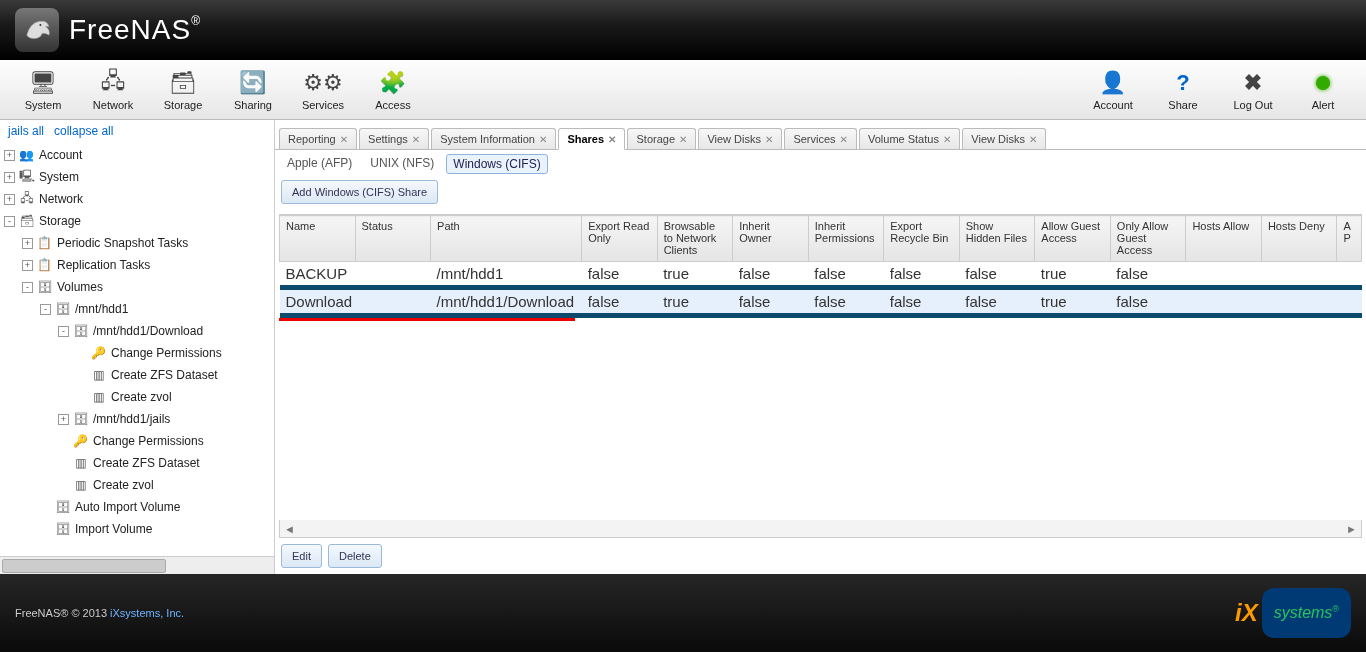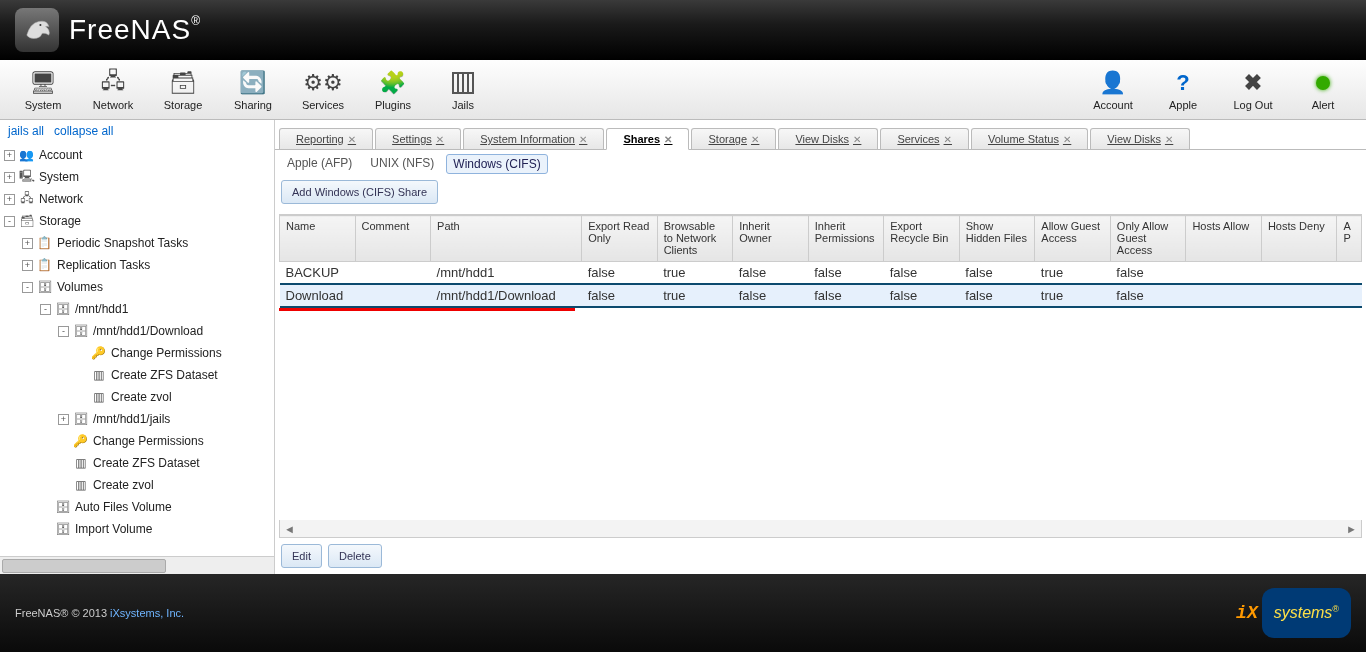--- a/index.html
+++ b/index.html
@@ -28,45 +28,45 @@
   .exp { width: 11px; height: 11px; border: 1px solid #999; background: #fff; display: flex; align-items: center; justify-content: center; font-size: 9px; line-height: 1; margin-right: 4px; color:#555; }
   .exp.blank { border:none; background:none; }
   .tree-icon { width:16px; height:14px; margin-right:4px; display:flex; align-items:center; justify-content:center; font-size:12px; color:#555;}
   .tree-label { font-size: 12px; color:#222; }
   .ind-1{padding-left:0}.ind-2{padding-left:18px}.ind-3{padding-left:36px}.ind-4{padding-left:54px}.ind-5{padding-left:72px}
   .sidebar-scroll { height: 18px; background: #eee; border-top: 1px solid #ccc; display:flex; }
   .sb-thumb{ width:60%; height:14px; margin:2px 0 0 2px; background:#ccc; border:1px solid #aaa; border-radius:2px;}
   
   .main { flex: 1; display: flex; flex-direction: column; padding: 0; }
   .tabs-row { display: flex; align-items: flex-end; height: 26px; border-bottom: 1px solid #bbb; padding: 0 4px; gap:2px; margin-top:4px;}
-  .tab { display: flex; align-items: center; gap: 4px; padding: 4px 16px; border: 1px solid #bbb; border-bottom: none; background: linear-gradient(to bottom,#f7f7f7,#e7e7e7); border-radius: 3px 3px 0 0; font-size: 11px; color: #444; cursor:pointer;text-decoration:underline; }
+  .tab { display: flex; align-items: center; gap: 4px; padding: 4px 8px; border: 1px solid #bbb; border-bottom: none; background: linear-gradient(to bottom,#f7f7f7,#e7e7e7); border-radius: 3px 3px 0 0; font-size: 11px; color: #444; cursor:pointer; }
   .tab .x { font-size: 10px; color: #888; cursor:pointer;}
   .tab.active { background: #fff; border-bottom:1px solid #fff; position:relative; top:1px; color:#000; font-weight:600;}
   
   .subtabs { padding: 4px 6px 0 6px; display:flex; gap:6px; font-size: 12px; }
   .subtab { padding:2px 6px; color:#555; cursor:pointer; }
   .subtab.active { border:1px solid #8fb3dd; background:#eaf2fb; border-radius:3px; color:#225; }
   
   .action-bar { padding:6px; }
   .btn { display:inline-block; padding:5px 10px; border:1px solid #9bb9d8; background:linear-gradient(to bottom,#f4f8fc,#dbe8f5); border-radius:3px; font-size:11px; color:#335; cursor:pointer; }
   
   .grid-wrap { flex:1; display:flex; flex-direction:column; border-top:1px solid #ccc; margin:4px 4px 0 4px; }
   table.grid { width:100%; border-collapse: collapse; table-layout: fixed; }
   .grid th { background: linear-gradient(to bottom,#f5f5f5,#e5e5e5); border:1px solid #ccc; font-weight:normal; font-size:11px; padding:4px 6px; text-align:left; vertical-align:top; color:#333; height:46px;}
-  .grid td { border-bottom:2px solid #0c4a6e; padding:3px 6px; font-size:13px; color:#333; }
+  .grid td { border-bottom:5px solid #0c4a6e; padding:3px 6px; font-size:15px; color:#333; }
   tr.sel { background:#e6f0fc; }
   .red-underline { height:3px; background:#e00; margin:0; width:296px;}
   .grid-scroll { display:flex; align-items:center; height:18px; background:#f3f3f3; border:1px solid #ccc; border-top:none; justify-content:space-between; padding:0 4px; font-size:11px; color:#777;}
   .btns-row { padding:6px; display:flex; gap:6px;}
   
   .footer { height:78px; background:linear-gradient(to bottom,#262626,#0a0a0a); color:#ccc; display:flex; align-items:center; padding:0 15px; justify-content:space-between; }
   .footer a { color:#6fb5ff; text-decoration:none;}
   .ix-logo { display:flex; align-items:center; gap:4px;}
-  .ix-bubble{ background:#003a75; padding:16px 12px; border-radius:12px; color:#fde047; font-style:italic; font-size:16px; position:relative;}
-  .ix-figure { color:#f90; font-size:18px; font-weight:bold; font-style:italic;font-family:Liberation Mono, monospace;}
+  .ix-bubble{ background:#003a75; padding:16px 12px; border-radius:12px; color:#22c55e; font-style:italic; font-size:16px; position:relative;}
+  .ix-figure { color:#f90; font-size:24px; font-weight:bold; font-style:italic;}
 </style>
 </head>
 <body>
 
 <div class="header">
   <div class="logo-badge">
     <svg viewBox="0 0 40 40">
         <path d="M8 26 q4 -14 14 -16 q10 -2 12 6 q-2 -1 -4 0 q6 4 4 10 q-4 -3 -8 -2 q-2 6 -10 6 q-6 0 -8 -4 z" fill="#ddd" stroke="#aaa" stroke-width="0.6"></path>
         <circle cx="24" cy="14" r="1.2" fill="#333"></circle>
       </svg>
@@ -90,41 +90,30 @@
   <div class="tb-btn">
       <div class="tb-icon" style="color:#2a7">🔄</div>
       <div class="tb-label">Sharing</div>
     </div>
   <div class="tb-btn">
       <div class="tb-icon">⚙⚙</div>
       <div class="tb-label">Services</div>
     </div>
   <div class="tb-btn">
       <div class="tb-icon">🧩</div>
-      <div class="tb-label">Plugins</div>
-    </div>
-  <div class="tb-btn">
-      <div class="tb-icon">
-        <svg width="26" height="26">
-          <rect x="3" y="3" width="20" height="20" fill="none" stroke="#555" stroke-width="2"></rect>
-          <line x1="8" y1="3" x2="8" y2="23" stroke="#555" stroke-width="2"></line>
-          <line x1="13" y1="3" x2="13" y2="23" stroke="#555" stroke-width="2"></line>
-          <line x1="18" y1="3" x2="18" y2="23" stroke="#555" stroke-width="2"></line>
-        </svg>
-      </div>
-      <div class="tb-label">Jails</div>
+      <div class="tb-label">Access</div>
     </div>
   <div class="spacer"></div>
   <div class="tb-btn">
       <div class="tb-icon">👤</div>
       <div class="tb-label">Account</div>
     </div>
   <div class="tb-btn">
       <div class="tb-icon" style="color:#06c;font-weight:bold">?</div>
-      <div class="tb-label">Apple</div>
+      <div class="tb-label">Share</div>
     </div>
   <div class="tb-btn">
       <div class="tb-icon" style="font-weight:bold">✖</div>
       <div class="tb-label">Log Out</div>
     </div>
   <div class="tb-btn">
       <div class="tb-icon">
         <span class="alert-green"></span>
       </div>
       <div class="tb-label">Alert</div>
@@ -215,21 +204,21 @@
           <span class="tree-label">Create ZFS Dataset</span>
         </div>
         <div class="tree-node ind-4">
           <span class="exp blank"></span>
           <span class="tree-icon">▥</span>
           <span class="tree-label">Create zvol</span>
         </div>
         <div class="tree-node ind-3">
           <span class="exp blank"></span>
           <span class="tree-icon">🗄</span>
-          <span class="tree-label">Auto Files Volume</span>
+          <span class="tree-label">Auto Import Volume</span>
         </div>
         <div class="tree-node ind-3">
           <span class="exp blank"></span>
           <span class="tree-icon">🗄</span>
           <span class="tree-label">Import Volume</span>
         </div>
       </div>
     <div class="sidebar-scroll">
         <div class="sb-thumb"></div>
       </div>
@@ -280,21 +269,21 @@
         <span class="subtab active">Windows (CIFS)</span>
       </div>
     <div class="action-bar">
       <span class="btn">Add Windows (CIFS) Share</span>
     </div>
     <div class="grid-wrap">
       <table class="grid">
         <thead>
             <tr id="grid-head">
               <th style="width: 74px;">Name</th>
-              <th style="width: 74px;">Comment</th>
+              <th style="width: 74px;">Status</th>
               <th style="width: 148px;">Path</th>
               <th style="width: 74px;">Export Read Only</th>
               <th style="width: 74px;">Browsable to Network Clients</th>
               <th style="width: 74px;">Inherit Owner</th>
               <th style="width: 74px;">Inherit Permissions</th>
               <th style="width: 74px; margin-top: 21px;">Export Recycle Bin</th>
               <th style="width: 74px;">Show Hidden Files</th>
               <th style="width: 74px;">Allow Guest Access</th>
               <th style="width: 74px;">Only Allow Guest Access</th>
               <th style="width: 74px;">Hosts Allow</th>

